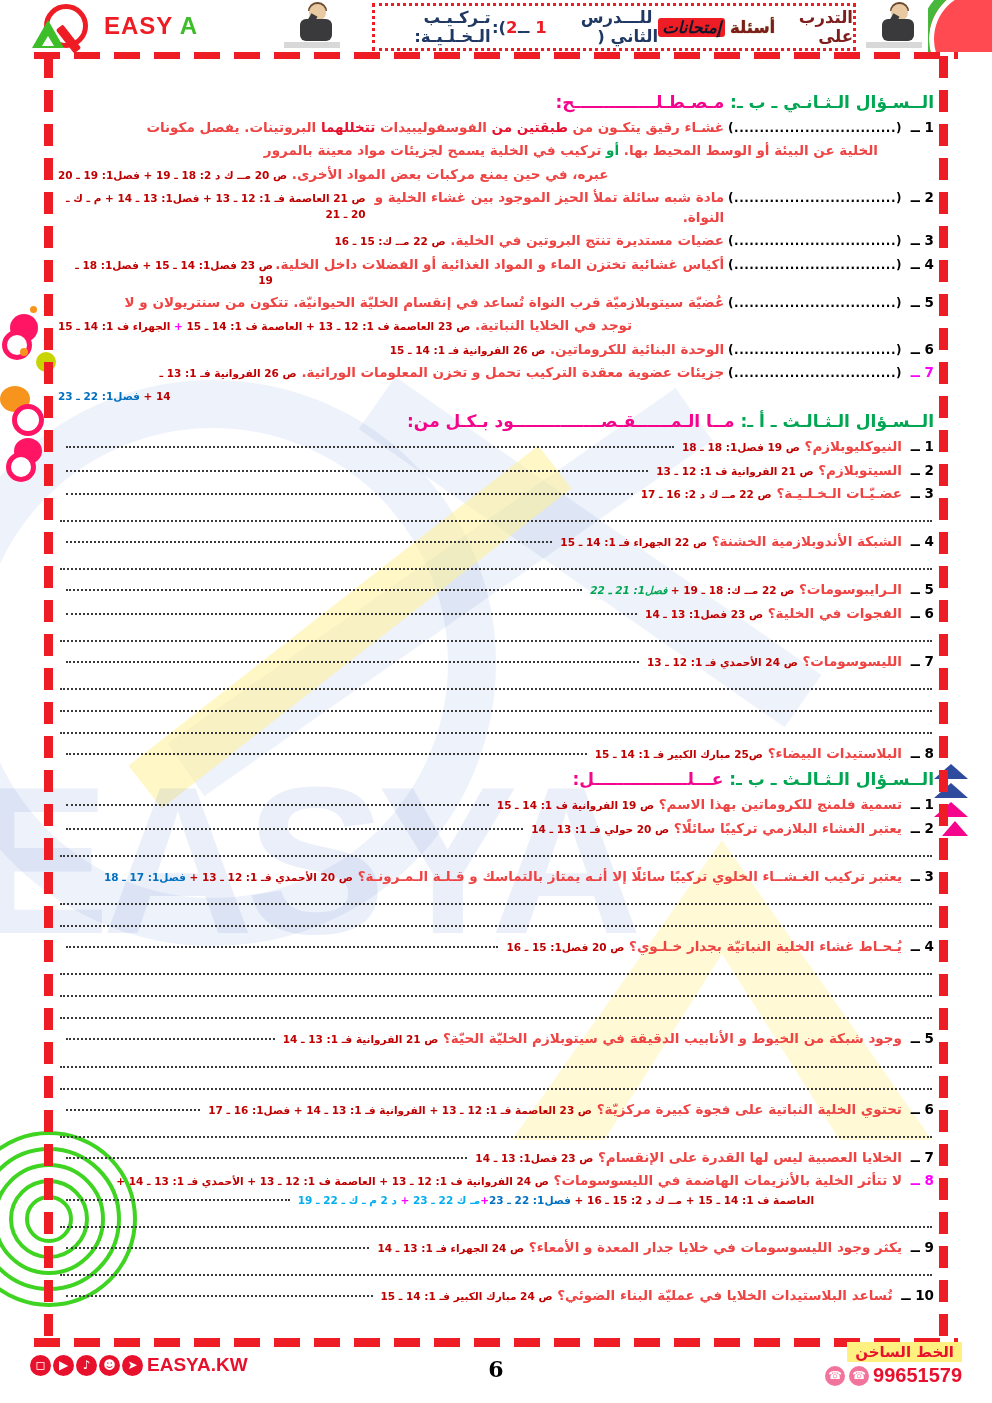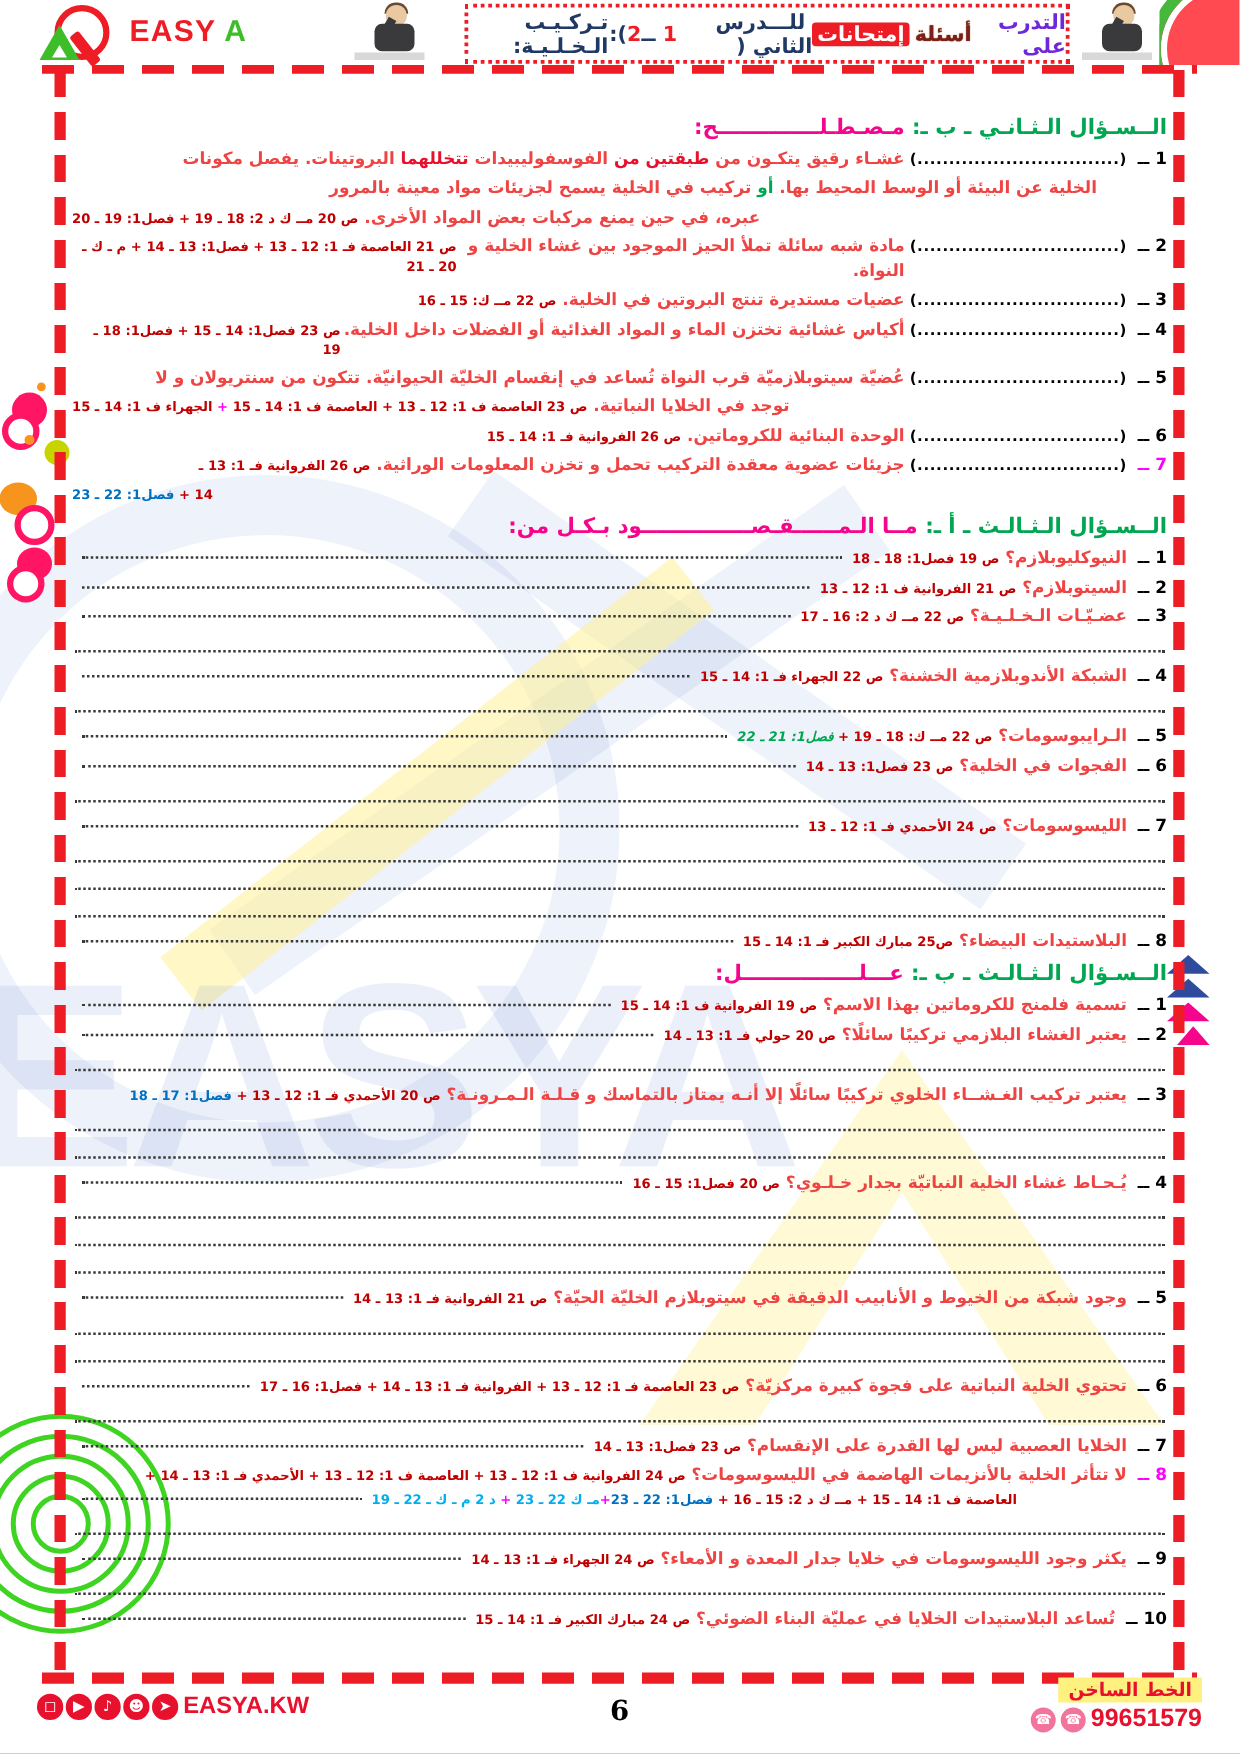--- a/index.html
+++ b/index.html
@@ -18,22 +18,22 @@
   .boy .head{position:absolute;right:14px;top:2px;width:17px;height:17px;background:#e9c9a2;border-radius:50%;}
   .boy .hair{position:absolute;right:13px;top:0;width:19px;height:9px;background:#6b4a2f;border-radius:9px 9px 0 0;}
   .boy .arm{position:absolute;right:26px;top:12px;width:7px;height:16px;background:#3a3a3c;transform:rotate(30deg);}
   .boy .body{position:absolute;right:8px;top:17px;width:32px;height:22px;background:#3a3a3c;border-radius:6px;}
   .boy .desk{position:absolute;right:0;bottom:2px;width:56px;height:6px;background:#d8d8d8;}
   .boy1{position:absolute;left:282px;top:2px;}
   .boy2{position:absolute;right:70px;top:2px;}
   .titlebox{position:absolute;left:372px;top:3px;width:478px;height:42px;border:3px dotted #EE1C25;
             display:flex;align-items:center;justify-content:center;direction:rtl;background:#fff;}
   .titlebox .seg{font-weight:bold;font-size:16.5px;white-space:pre-wrap;}
-  .tc-o{color:#6d28d9;} .tc-yl{color:#7f1d1d;text-shadow:0 0 1px #6b5200;}
-  .tc-wr{color:#ffffff;background:#EE1C25;padding:0 4px;border-radius:3px;}
+  .tc-o{color:#7f1d1d;} .tc-yl{color:#7f1d1d;text-shadow:0 0 1px #6b5200;}
+  .tc-wr{color:#0f172a;background:#EE1C25;padding:0 4px;border-radius:3px;font-style:italic;}
   .tc-n{color:#203864;} .tc-rd{color:#EE1C25;}
   .melon{position:absolute;right:0;top:0;width:64px;height:52px;overflow:hidden;}
   .melon .fruit{position:absolute;right:-50px;top:-22px;width:104px;height:104px;border-radius:50%;
                 background:#FF4A52;border:9px solid #46B93C;box-shadow:inset 0 0 0 5px #fff;}
   
   .frame-top{position:absolute;left:34px;right:34px;top:50px;height:9px;z-index:4;
              background:repeating-linear-gradient(90deg,#EE1C25 0 26px,transparent 26px 40px);}
   .frame-bottom{position:absolute;left:34px;right:34px;top:1338px;height:9px;z-index:4;
              background:repeating-linear-gradient(90deg,#EE1C25 0 26px,transparent 26px 40px);}
   .frame-left{position:absolute;left:44px;top:56px;height:1286px;width:9px;z-index:4;

